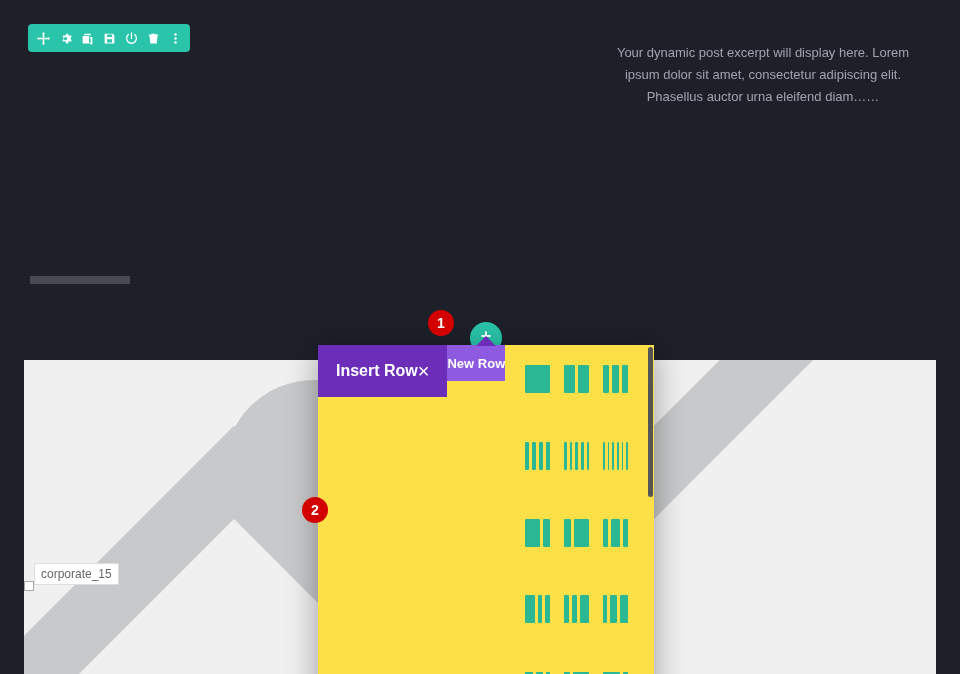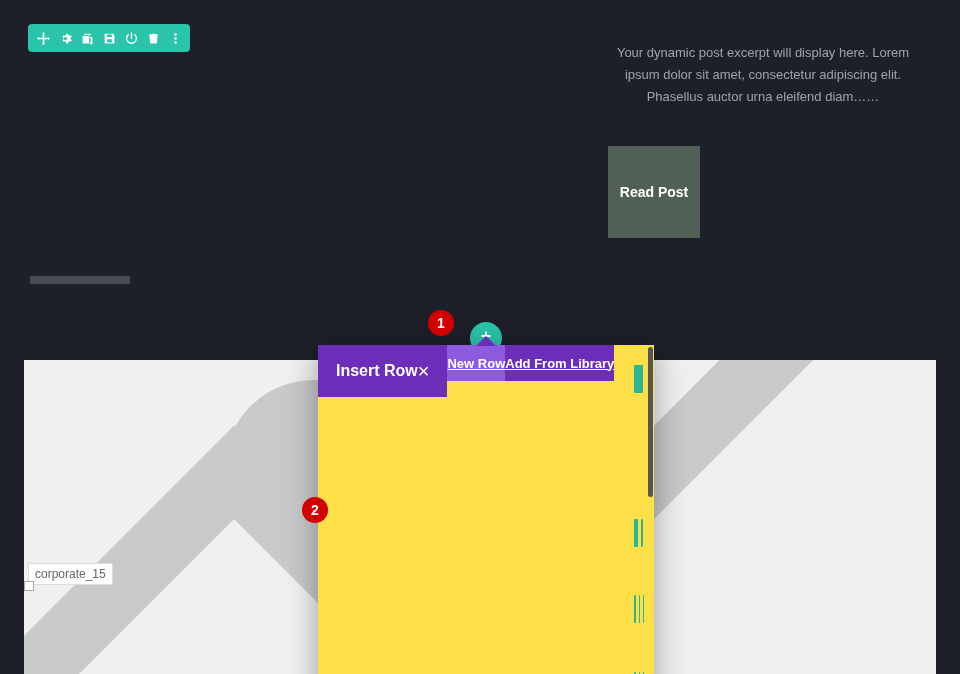--- a/index.html
+++ b/index.html
@@ -38,21 +38,21 @@
   }
 
   .lower-canvas {
     position: absolute; left: 24px; top: 360px; width: 912px; height: 314px;
     background: #f0f0f0; overflow: hidden;
   }
   .shape1 { position: absolute; left: 200px; top: 20px; width: 180px; height: 180px; border-radius: 50%; background: #c8c9ca; }
   .shape2 { position: absolute; left: -90px; top: 190px; width: 600px; height: 600px; border: 66px solid #c8c9ca; transform: rotate(45deg); }
   .shape3 { position: absolute; left: 560px; top: -40px; width: 600px; height: 600px; border: 66px solid #c8c9ca; transform: rotate(45deg); }
   .caption {
-    position: absolute; left: 4px; top: 203px; background: #fff; color: #666;
+    position: absolute; left: 10px; top: 203px; background: #fff; color: #666;
     font-size: 12px; padding: 3px 6px; border: 1px solid #ddd;
   }
   .caption-handle {
     position: absolute; left: 0px; top: 221px; width: 10px; height: 10px; border: 1px solid #aaa; background: #fff;
   }
 
   .add-bubble {
     position: absolute; left: 470px; top: 322px; width: 32px; height: 32px;
     background: #29c4a9; border-radius: 50%; cursor: pointer;
   }
@@ -82,21 +82,21 @@
     background: #6c2eb9; color: #fff; height: 52px; display: flex; align-items: center;
     justify-content: space-between; padding: 0 18px;
   }
   .modal-header .mh-title { font-weight: 600; font-size: 16px; }
   .modal-close { font-size: 20px; cursor: pointer; color: #fff; line-height: 1; }
   .modal-tabs {
     background: #6c2eb9; display: flex; height: 36px;
   }
   .modal-tab {
     color: #fff; font-size: 13px; font-weight: 600; padding: 0 0;
-    display: flex; align-items: center; cursor: pointer; text-decoration: underline;
+    display: flex; align-items: center; cursor: pointer;
   }
   .modal-tab.active { background: #8e5adf; }
 
   .modal-body {
     flex: 1; overflow: hidden; position: relative;
   }
   .layout-grid {
     position: absolute; left: 0; top: 0; right: 6px; bottom: 0;
     padding: 20px 20px; display: grid; grid-template-columns: repeat(3, 1fr);
     gap: 16px 14px; overflow-y: auto;
@@ -154,21 +154,20 @@
           <circle cx="8" cy="3" r="1.5"></circle>
           <circle cx="8" cy="8" r="1.5"></circle>
           <circle cx="8" cy="13" r="1.5"></circle>
         </svg>
       </span>
   </div>
 
   <div class="title-underline"></div>
 
   <p class="post-excerpt">Your dynamic post excerpt will display here. Lorem ipsum dolor sit amet, consectetur adipiscing elit. Phasellus auctor urna eleifend diam……</p>
-  <div class="read-post">Read Post</div>
 </div>
 
 <div class="lower-canvas">
   <div class="shape1"></div>
   <div class="shape2"></div>
   <div class="shape3"></div>
   <div class="caption">corporate_15</div>
   <div class="caption-handle"></div>
 </div>
 
@@ -179,21 +178,20 @@
 <div class="badge" style="left:428px; top:310px;">1</div>
 <div class="badge" style="left:302px; top:497px;">2</div>
 
 <div class="modal">
   <div class="modal-header">
     <span class="mh-title">Insert Row</span>
     <span class="modal-close">×</span>
   </div>
   <div class="modal-tabs">
     <div class="modal-tab active">New Row</div>
-    <div class="modal-tab">Add From Library</div>
   </div>
   <div class="modal-body">
     <div class="layout-grid" id="layout-grid">
         <div class="layout-opt">
           <div class="col f1"></div>
         </div>
         <div class="layout-opt">
           <div class="col f1"></div>
           <div class="col f1"></div>
         </div>

